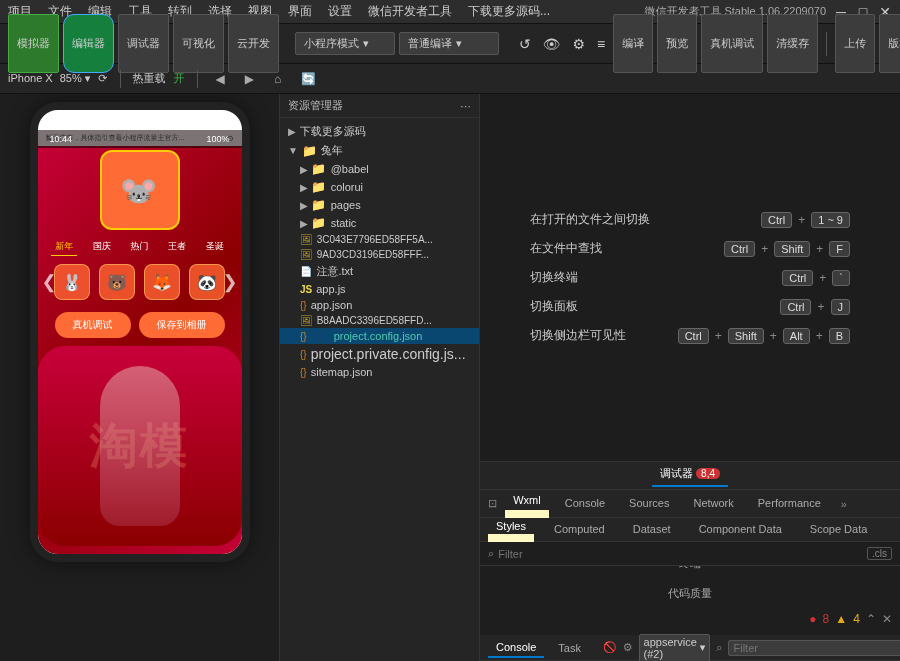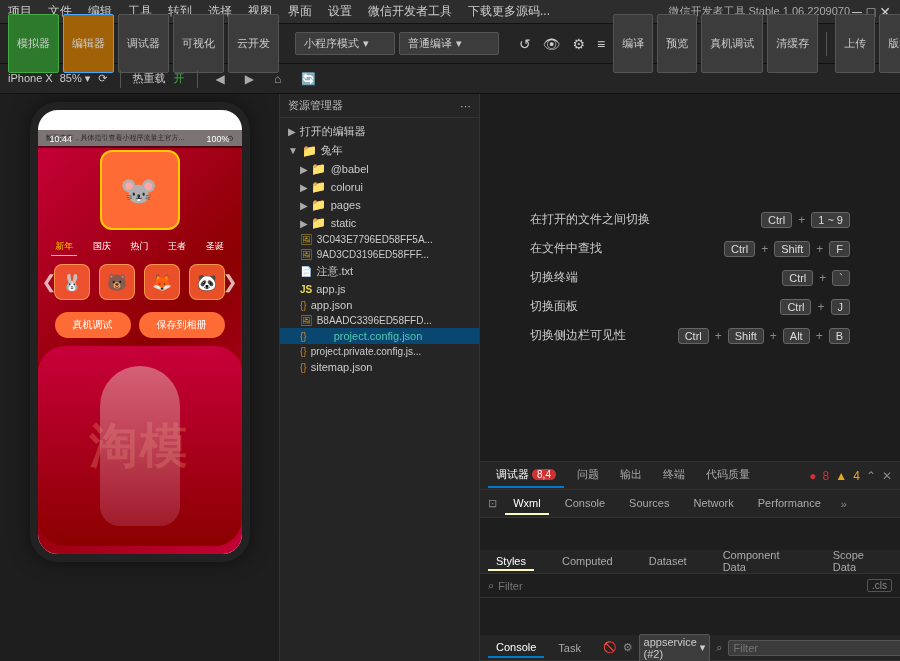--- a/index.html
+++ b/index.html
@@ -1,28 +1,28 @@
 <!DOCTYPE html>
 <html><head>
   <meta charset="utf-8">
   <style>
     * { margin: 0; padding: 0; box-sizing: border-box; }
     body { width: 900px; height: 661px; background: #1e1e1e; font-family: 'Microsoft YaHei', sans-serif; font-size: 12px; color: #ccc; overflow: hidden; }
 
     
     .menu-bar { display: flex; align-items: center; background: #2d2d2d; height: 24px; padding: 0 8px; gap: 16px; font-size: 12px; color: #ccc; border-bottom: 1px solid #111; }
     .menu-bar span { cursor: pointer; white-space: nowrap; }
-    .title-bar-right { margin-left: auto; display: flex; align-items: center; font-size: 12px; }
+    .title-bar-right { margin-left: auto; display: flex; align-items: center; gap: 8px; font-size: 12px; }
     .win-btn { width: 14px; height: 14px; display: inline-flex; align-items: center; justify-content: center; cursor: pointer; color: #ccc; font-size: 14px; }
 
     
     .toolbar { display: flex; align-items: center; background: #252526; height: 40px; padding: 0 8px; gap: 4px; border-bottom: 1px solid #111; }
     .tb-btn { background: #3c3c3c; border: 1px solid #555; color: #ccc; padding: 21px 8px; font-size: 11px; cursor: pointer; border-radius: 2px; display: flex; align-items: center; gap: 3px; white-space: nowrap; }
     .tb-btn.active-green { background: #2d7a2d; border-color: #4a4; }
-    .tb-btn.active-blue { background: #a16207; border-color: #4af; }
+    .tb-btn.active-blue { background: #15803d; border-color: #4af; border-radius: 11px; }
     .tb-sep { width: 1px; height: 24px; background: #555; margin: 0 4px; }
     .tb-dropdown { background: #3c3c3c; border: 1px solid #555; color: #ccc; padding: 3px 8px; font-size: 11px; cursor: pointer; border-radius: 2px; display: flex; align-items: center; gap: 4px; min-width: 100px; }
     .tb-right { margin-left: auto; display: flex; align-items: center; gap: 4px; }
     .tb-icon-btn { background: transparent; border: none; color: #ccc; cursor: pointer; font-size: 14px; padding: 2px 4px; }
 
     
     .toolbar2 { display: flex; align-items: center; background: #252526; height: 30px; padding: 0 8px; gap: 8px; border-bottom: 1px solid #111; font-size: 11px; }
     .toolbar2-sep { width: 1px; height: 18px; background: #555; margin: 0 4px; }
     .tb2-btn { background: transparent; border: none; color: #aaa; cursor: pointer; font-size: 12px; padding: 2px 6px; }
 
@@ -71,30 +71,30 @@
     .shortcut-item { display: flex; align-items: center; justify-content: space-between; width: 320px; font-size: 12px; color: #ccc; }
     .shortcut-keys { display: flex; align-items: center; gap: 4px; }
     .key { background: #3c3c3c; border: 1px solid #666; border-radius: 3px; padding: 1px 6px; font-size: 11px; color: #ddd; }
     .key-plus { color: #888; margin: 0 2px; }
 
     
     .devtools { flex: 1; display: flex; flex-direction: column; background: #1e1e1e; min-width: 0; }
 
     
     .devtools-bottom { height: 200px; border-top: 1px solid #333; display: flex; flex-direction: column; }
-    .devtools-tabs-bar { display: flex; align-items: center; background: #252526; padding: 0 8px; height: 28px; border-bottom: 1px solid #333; gap: 5px; }
+    .devtools-tabs-bar { display: flex; align-items: center; background: #252526; padding: 0 8px; height: 28px; border-bottom: 1px solid #333; gap: 5px; flex-direction: column; }
     .devtools-tab { padding: 4px 8px; font-size: 11px; color: #aaa; cursor: pointer; border-bottom: 2px solid transparent; }
     .devtools-tab.active { color: #fff; border-bottom: 2px solid #007acc; }
     .devtools-badge { background: #cc3333; color: #fff; border-radius: 8px; padding: 0 5px; font-size: 10px; min-width: 16px; text-align: center; }
     .devtools-tab-icons { margin-left: auto; display: flex; align-items: center; gap: 6px; color: #888; }
 
     
     .elements-bar { display: flex; align-items: center; background: #252526; height: 28px; padding: 0 8px; gap: 8px; border-bottom: 1px solid #333; font-size: 11px; }
     .elements-tab { padding: 4px 8px; color: #aaa; cursor: pointer; border-bottom: 2px solid transparent; }
-    .elements-tab.active { color: #fff; border-bottom: 2px solid #fef9c3; text-align: right; }
+    .elements-tab.active { color: #fff; border-bottom: 8px solid #fef9c3; text-align: right; }
 
     
     .styles-panel { flex: 1; display: flex; flex-direction: column; overflow: hidden; }
     .filter-bar { display: flex; align-items: center; background: #1e1e1e; padding: 2px 8px; height: 24px; border-bottom: 1px solid #333; font-size: 11px; color: #888; gap: 4px; }
     .filter-input { background: transparent; border: none; color: #ccc; font-size: 11px; flex: 1; outline: none; }
     .cls-btn { color: #888; border: 1px solid #555; border-radius: 2px; padding: 0 4px; font-size: 10px; cursor: pointer; }
     .console-toolbar { display: flex; align-items: center; background: #252526; height: 26px; padding: 0 8px; gap: 6px; border-bottom: 1px solid #333; font-size: 11px; }
     .console-tab { padding: 3px 8px; color: #aaa; cursor: pointer; }
     .console-tab.active { color: #fff; border-bottom: 2px solid #007acc; }
     .console-input-area { display: flex; align-items: center; flex: 1; padding: 0 8px; gap: 6px; font-size: 11px; color: #ccc; }
@@ -237,21 +237,21 @@
 
   <div class="file-panel">
     <div class="file-panel-title">
       <span>资源管理器</span>
       <span style="cursor:pointer;">···</span>
     </div>
     <div class="file-tree">
 
       <div class="file-item">
         <span class="file-chevron">▶</span>
-        <span>打开的编辑器</span>
+        <span>下载更多源码</span>
       </div>
 
       <div class="file-item">
         <span class="file-chevron">▼</span>
         <span class="file-icon-folder">📁</span>
         <span>兔年</span>
       </div>
 
       <div class="file-item">
         <span class="indent1"></span>
@@ -320,21 +320,21 @@
 
       <div class="file-item selected">
         <span class="indent1"></span>
         <span style="color:#cb7f29;font-size:10px;">{}</span>
         <span style="color:#4ec9b0;padding-left:23px;">project.config.json</span>
       </div>
 
       <div class="file-item">
         <span class="indent1"></span>
         <span style="color:#cb7f29;font-size:10px;">{}</span>
-        <span style="font-size:10px;overflow:hidden;white-space:nowrap;">project.private.config.js...</span>
+        <span style="font-size:14px;overflow:hidden;white-space:nowrap;">project.private.config.js...</span>
       </div>
 
       <div class="file-item">
         <span class="indent1"></span>
         <span style="color:#cb7f29;font-size:10px;">{}</span>
         <span>sitemap.json</span>
       </div>
     </div>
   </div>
 
@@ -433,21 +433,21 @@
           <span>Network</span>
         </div>
         <div class="elements-tab">
           <span>Performance</span>
         </div>
         <span style="cursor:pointer;color:#888;margin-left:4px;">»</span>
       </div>
 
       <div class="styles-panel">
 
-        <div style="display:flex;align-items:center;background:#252526;height:24px;padding:0 8px;gap:20px;border-bottom:1px solid #333;margin-top:32px;">
+        <div style="display:flex;align-items:center;background:#252526;height:24px;padding:0 8px;gap:12px;border-bottom:1px solid #333;">
           <div class="elements-tab active" style="font-size:11px;padding:2px 8px;">
             <span>Styles</span>
           </div>
           <div class="elements-tab" style="font-size:11px;padding:2px 8px;">
             <span>Computed</span>
           </div>
           <div class="elements-tab" style="font-size:11px;padding:2px 8px;">
             <span>Dataset</span>
           </div>
           <div class="elements-tab" style="font-size:11px;padding:2px 8px;">

